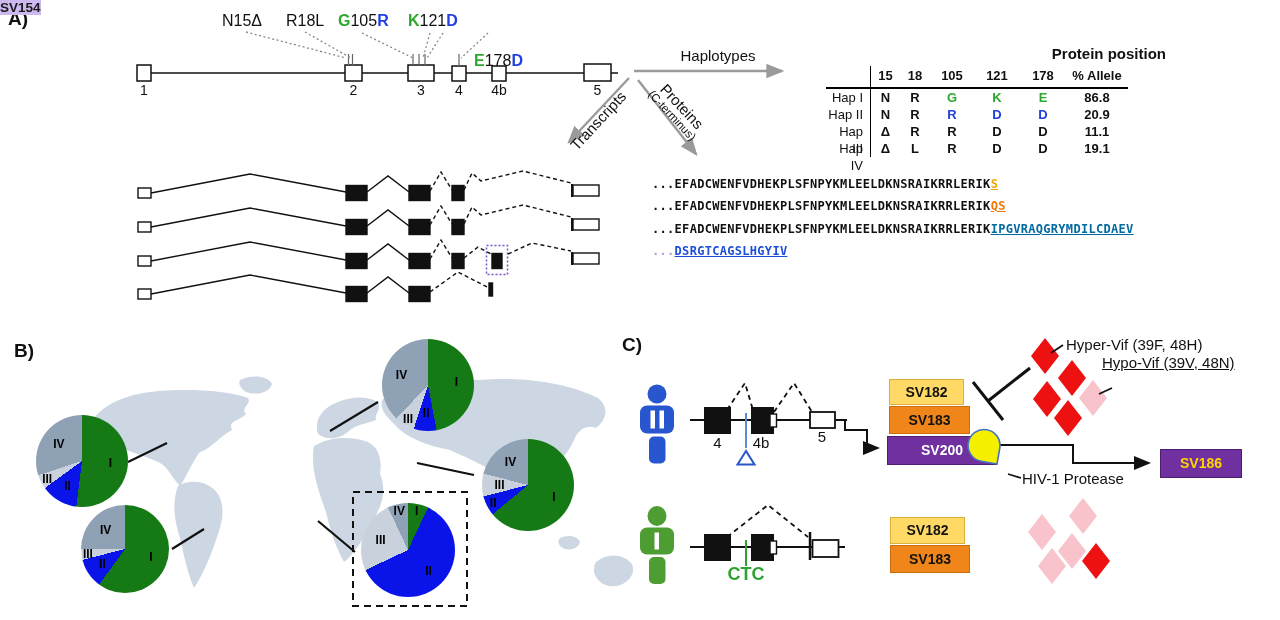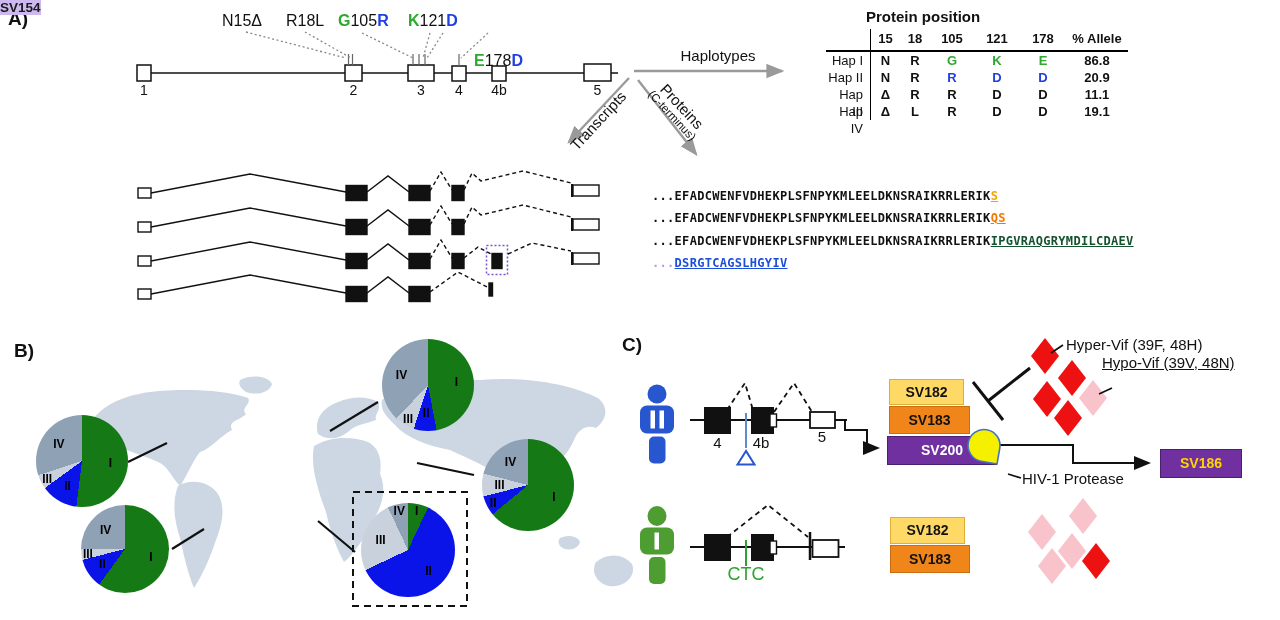--- a/index.html
+++ b/index.html
@@ -17,50 +17,50 @@
   
   .mut{position:absolute;top:12px;font-size:16px;white-space:nowrap;}
   .mut .pre{color:#2FA82F;font-weight:bold;}
   .mut .suf{color:#2240E0;font-weight:bold;}
   .exnum{position:absolute;top:82px;font-size:14px;text-align:center;}
   .arrow-label{position:absolute;font-size:15px;text-align:center;white-space:nowrap;}
   .rot-label{transform-origin:center;}
   .proteins-sub{font-size:11.5px;line-height:11px;}
   
   #hap-table{position:absolute;left:826px;top:8px;}
-  .ht-title{width:300px;text-align:left;font-weight:bold;font-size:15px;padding-left:40px;}
+  .ht-title{width:300px;text-align:right;font-weight:bold;font-size:15px;padding-left:40px;margin-top:37px;}
   .ht-grid{display:grid;grid-template-columns:44px 30px 30px 44px 46px 46px 62px;margin-top:4px;}
   .ht-grid > div{height:17px;line-height:17px;text-align:center;font-size:13px;font-weight:bold;}
   .ht-grid > div:nth-child(-n+7){height:21px;line-height:19px;border-bottom:2px solid #000000;}
   .ht-grid > div:nth-child(7n+2){border-left:1.6px solid #000;}
   .ht-grid > div:nth-child(7n+1){text-align:right;padding-right:7px;font-weight:normal;}
   [data-c="g"]{color:#2FA82F;} [data-c="b"]{color:#2240E0;} [data-c="k"]{color:#111;}
   
   .seq{position:absolute;left:652px;font-family:"DejaVu Sans Mono",monospace;
-       font-size:12px;font-weight:bold;white-space:pre;letter-spacing:0.3px;margin-top:12px;}
+       font-size:12px;font-weight:bold;white-space:pre;letter-spacing:0.3px;}
   .seq .tail{text-decoration:underline;}
   
   .tr-label{position:absolute;font-size:13.5px;font-weight:bold;text-align:center;}
   .tr-label:nth-of-type(1){left:25px;top:178px;width:62px;height:24px;line-height:24px;}
   .tr-label:nth-of-type(2){left:23px;top:206px;width:69px;height:24px;line-height:24px;}
   .tr-label:nth-of-type(3){left:23px;top:234px;width:82px;height:26px;line-height:26px;}
   .tr-label:nth-of-type(4){left:25px;top:264px;width:62px;height:26px;line-height:26px;}
   
   .pie{position:absolute;border-radius:50%;}
   .pie-label{position:absolute;transform:translate(-50%,-50%);font-size:12px;font-weight:bold;color:#000;}
   
   .svbox{position:absolute;text-align:center;font-size:14px;font-weight:bold;}
   #sv182-top{left:889px;top:379px;width:73px;height:24px;line-height:24px;background:#FFD966;border:1px solid #dcae3a;}
   #sv183-top{left:889px;top:406px;width:79px;height:26px;line-height:26px;background:#F08519;border:1px solid #c96d0e;}
   #sv200-top{left:887px;top:436px;width:108px;height:27px;line-height:27px;background:#7030A0;color:#fff;border:1px solid #4b1f70;}
   #sv186-box{left:1160px;top:449px;width:80px;height:27px;line-height:27px;background:#7030A0;color:#FFD400;border:1px solid #4b1f70;}
   #sv182-bot{left:890px;top:517px;width:73px;height:25px;line-height:25px;background:#FFD966;border:1px solid #dcae3a;}
   #sv183-bot{left:890px;top:545px;width:78px;height:26px;line-height:26px;background:#F08519;border:1px solid #c96d0e;}
   .c-lbl{position:absolute;font-size:15px;white-space:nowrap;}
-  .ctc{color:#2FA32F;font-weight:normal;font-size:18px;}
+  .ctc{color:#2FA32F;font-weight:bold;font-size:18px;}
 </style>
 </head>
 <body>
 
 <div id="canvas">
 
   <svg id="base-svg" class="layer" width="1280" height="620">
     <defs>
       <marker id="ag" markerWidth="9" markerHeight="8" refX="6.5" refY="3" orient="auto">
         <path d="M0,0 L7.5,3 L0,6 Z" fill="#9a9a9a"></path>
@@ -360,21 +360,21 @@
       </div>
     </div>
 
     <div class="tr-label" style="background: rgb(255, 217, 102); color: rgb(26, 26, 26);">SV182</div>
     <div class="tr-label" style="background: rgb(240, 133, 25); color: rgb(26, 26, 26);">SV183</div>
     <div class="tr-label" style="background: rgb(112, 48, 160); color: rgb(255, 255, 255);">SV200</div>
     <div class="tr-label" style="background: rgb(205, 185, 240); color: rgb(26, 26, 26);">SV154</div>
 
     <div class="seq" style="top:177px;"><span class="dots">...</span><span>EFADCWENFVDHEKPLSFNPYKMLEELDKNSRAIKRRLERIK</span><span class="tail" style="color: rgb(240, 165, 0);">S</span></div>
     <div class="seq" style="top:199px;"><span class="dots">...</span><span>EFADCWENFVDHEKPLSFNPYKMLEELDKNSRAIKRRLERIK</span><span class="tail" style="color: rgb(240, 120, 0);">QS</span></div>
-    <div class="seq" style="top:222px;"><span class="dots">...</span><span>EFADCWENFVDHEKPLSFNPYKMLEELDKNSRAIKRRLERIK</span><span class="tail" style="color: #14532d;">IPGVRAQGRYMDILCDAEV</span></div>
+    <div class="seq" style="top:222px;"><span class="dots">...</span><span>EFADCWENFVDHEKPLSFNPYKMLEELDKNSRAIKRRLERIK</span><span class="tail" style="color: #0369a1;">IPGVRAQGRYMDILCDAEV</span></div>
     <div class="seq" style="top:244px;"><span class="dots" style="color: rgb(183, 155, 224);">...</span><span></span><span class="tail" style="color: #1d4ed8;">DSRGTCAGSLHGYIV</span></div>
 
     <div class="c-lbl" style="left:705px;top:434px;width:25px;text-align:center;">4</div>
     <div class="c-lbl" style="left:747px;top:434px;width:28px;text-align:center;">4b</div>
     <div class="c-lbl" style="left:808px;top:428px;width:28px;text-align:center;">5</div>
     <div class="c-lbl ctc" style="left:718px;top:564px;width:56px;text-align:center;">CTC</div>
     <div class="c-lbl" style="left:1066px;top:336px;">Hyper-Vif (39F, 48H)</div>
     <div class="c-lbl" style="left:1102px;top:354px;text-decoration:underline;">Hypo-Vif (39V, 48N)</div>
     <div class="c-lbl" style="left:1022px;top:470px;">HIV-1 Protease</div>
   </div>

